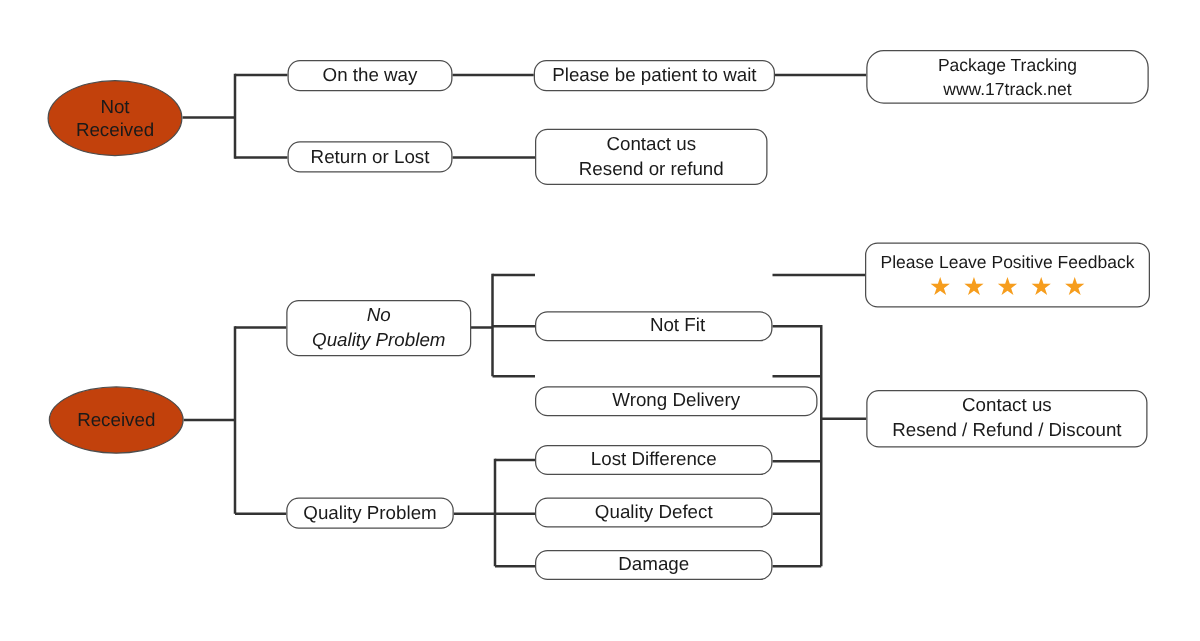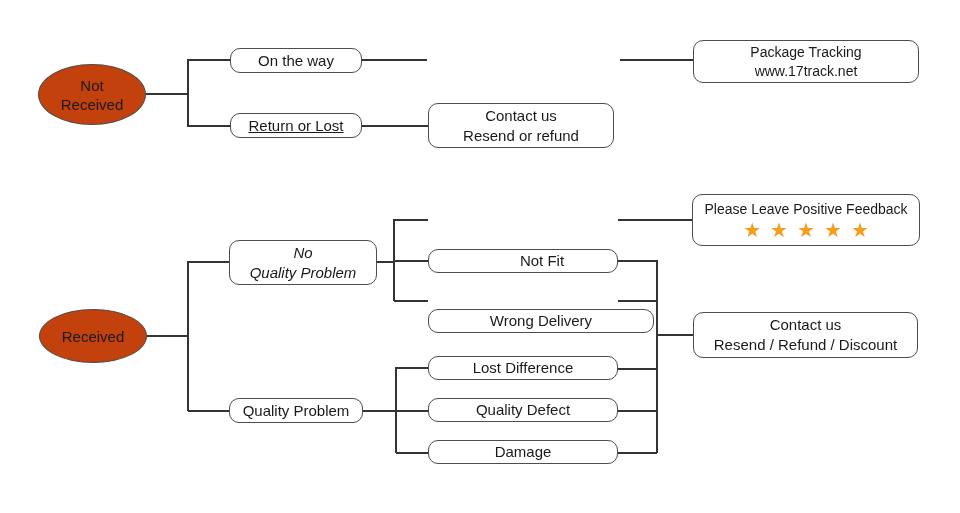--- a/index.html
+++ b/index.html
@@ -59,37 +59,38 @@
     line-height:18px;
     padding-top:2px;
   }
   .stars{
     font-size:20px;
     line-height:24px;
     letter-spacing:9px;
     margin-left:9px; 
     color:#F69D1D;
   }
-  .small-text{font-size:14px;}
+  .small-text{font-size:14px;border-radius:14px;}
 </style>
 </head>
 <body>
 
 <div class="canvas">
 
   <div class="ellipse" style="left:38px;top:64px;width:108px;height:61px;">Not
 Received</div>
 
   <div class="box" style="left:230px;top:48px;width:132px;height:25px;">On the way</div>
 
+  <div class="box" style="left:427px;top:48px;width:193px;height:25px;">Please be patient to wait</div>
 
   <div class="box small-text" style="left:693px;top:40px;width:226px;height:43px;line-height:19px;">Package Tracking
 www.17track.net</div>
 
-  <div class="box" style="left:230px;top:113px;width:132px;height:25px;text-decoration:underline;">Return or Lost</div>
+  <div class="box" style="left:230px;top:113px;width:132px;height:25px;">Return or Lost</div>
 
   <div class="box" style="left:428px;top:103px;width:186px;height:45px;">Contact us
 Resend or refund</div>
 
   <div class="line h" style="left: 146px; top: 93px; width: 42px; background: rgb(51, 51, 51);"></div>
   <div class="line v" style="left: 187px; top: 59px; height: 68px; background: rgb(51, 51, 51);"></div>
   <div class="line h" style="left: 188px; top: 59px; width: 42px; background: rgb(51, 51, 51);"></div>
   <div class="line h" style="left: 188px; top: 125px; width: 42px; background: rgb(51, 51, 51);"></div>
   <div class="line h" style="left: 362px; top: 59px; width: 65px; background: rgb(51, 51, 51);"></div>
   <div class="line h" style="left: 620px; top: 59px; width: 73px; background: rgb(51, 51, 51);"></div>

